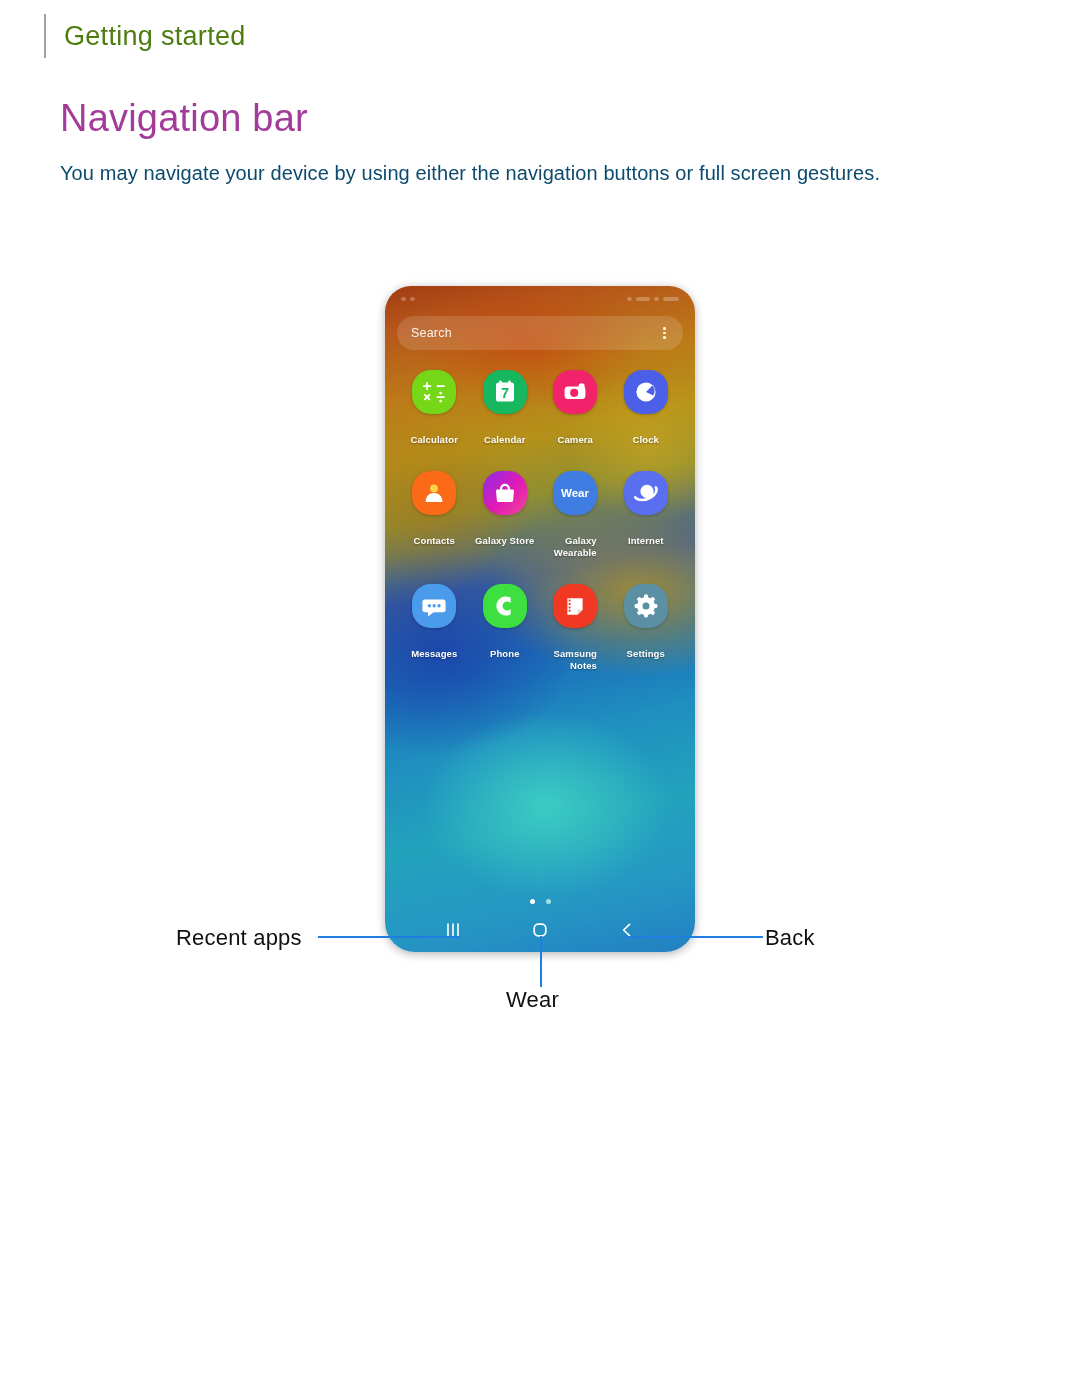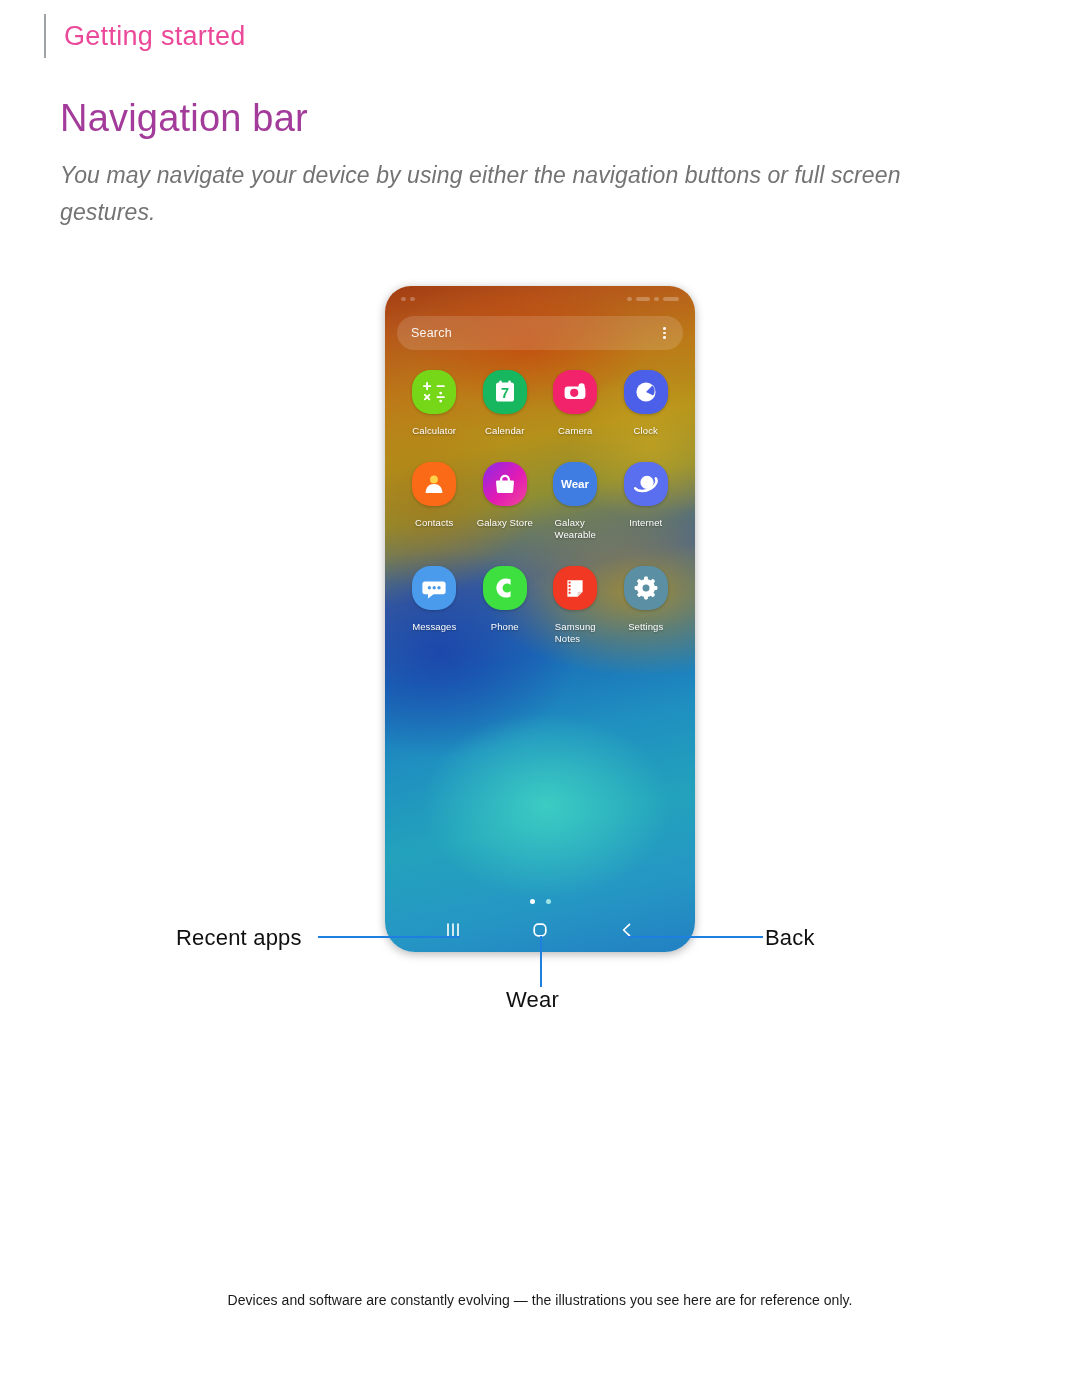--- a/index.html
+++ b/index.html
@@ -30,47 +30,46 @@
   }
   .header-rule {
     width: 2px;
     height: 44px;
     background: #9ea3a8;
     margin-right: 18px;
   }
   .header-title {
     font-size: 27px;
     font-weight: 400;
-    color: #ec4899;
+    color: #4d7c0f;
     letter-spacing: 0.3px;
     line-height: 1;
   }
 
   
   .section-title {
     position: absolute;
     left: 60px;
     top: 98px;
     font-size: 38px;
     font-weight: 400;
     color: #a33b9a;
     letter-spacing: 0.2px;
     line-height: 1.1;
   }
   .intro {
     position: absolute;
     left: 60px;
     top: 157px;
     width: 930px;
-    font-size: 23px;
+    font-size: 20px;
     font-weight: 400;
-    color: #737373;
+    color: #0c4a6e;
     line-height: 1.62;
     letter-spacing: 0.1px;
-    font-style: italic;
   }
 
   
   .phone {
     position: absolute;
     left: 385px;
     top: 286px;
     width: 310px;
     height: 666px;
     border-radius: 26px 26px 30px 30px;
@@ -165,28 +164,29 @@
     width: 44px; height: 44px;
     border-radius: 15px;
     display: flex;
     align-items: center;
     justify-content: center;
     box-shadow: 0 1px 3px rgba(0,0,0,0.22);
     position: relative;
   }
   .squircle { border-radius: 42% / 42%; }
   .app-label {
-    margin-top: 11px;
+    margin-top: 20px;
     font-size: 9.5px;
     color: #ffffff;
-    text-align: left;
+    text-align: right;
     line-height: 1.2;
     letter-spacing: 0.1px;
     text-shadow: 0 1px 2px rgba(0,0,0,0.35);
     white-space: pre-line;
+    font-weight: bold;
   }
 
   
   .page-dots {
     position: absolute;
     left: 0; right: 0;
     bottom: 48px;
     display: flex;
     justify-content: center;
     gap: 11px;
@@ -491,15 +491,14 @@
 
   <div class="callout-label" style="left:176px; top:925px;">Recent apps</div>
   <div class="leader h" style="left:318px; top:936px; width:142px;"></div>
 
   <div class="leader h" style="left:626px; top:936px; width:137px;"></div>
   <div class="callout-label" style="left:765px; top:925px;">Back</div>
 
   <div class="leader v" style="left:540px; top:936px; height:51px;"></div>
   <div class="callout-label" style="left:506px; top:987px;">Wear</div>
 
-  <div class="footer-note">Devices and software are constantly evolving — the illustrations you see here are for reference only.</div>
 
 </div>
 
 </body></html>

